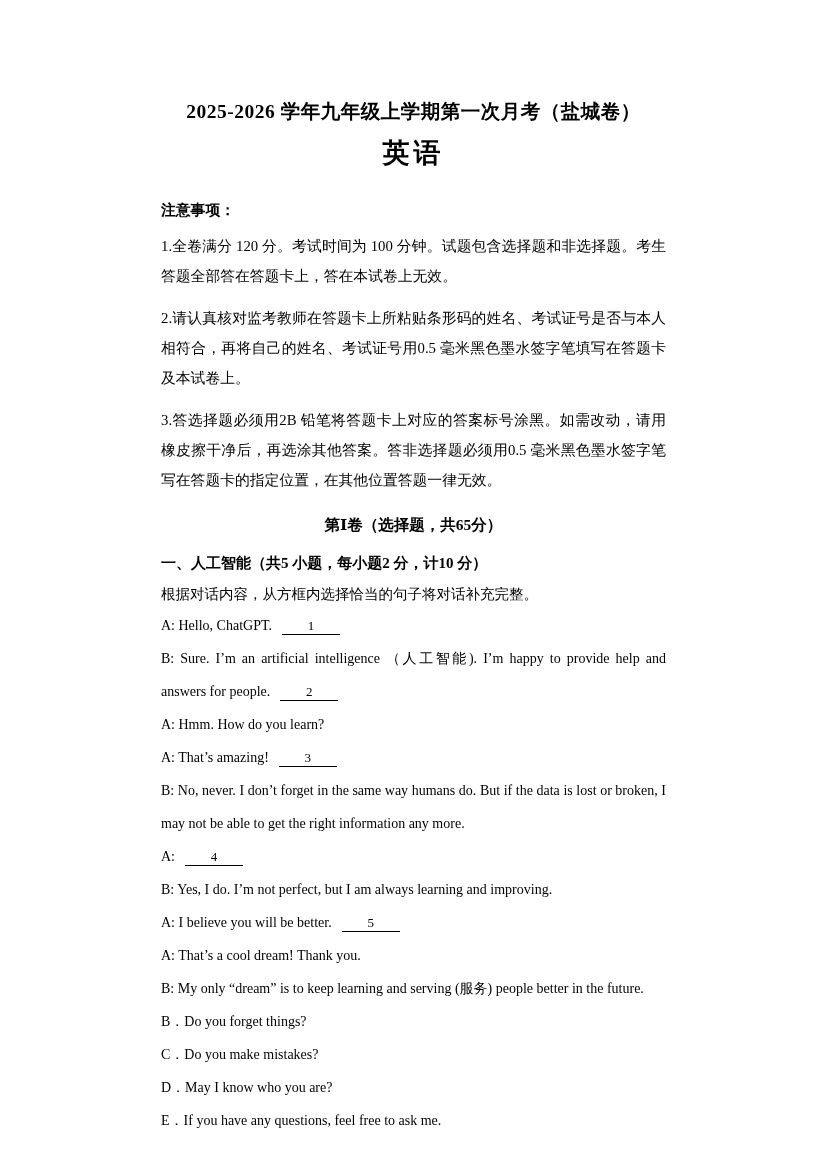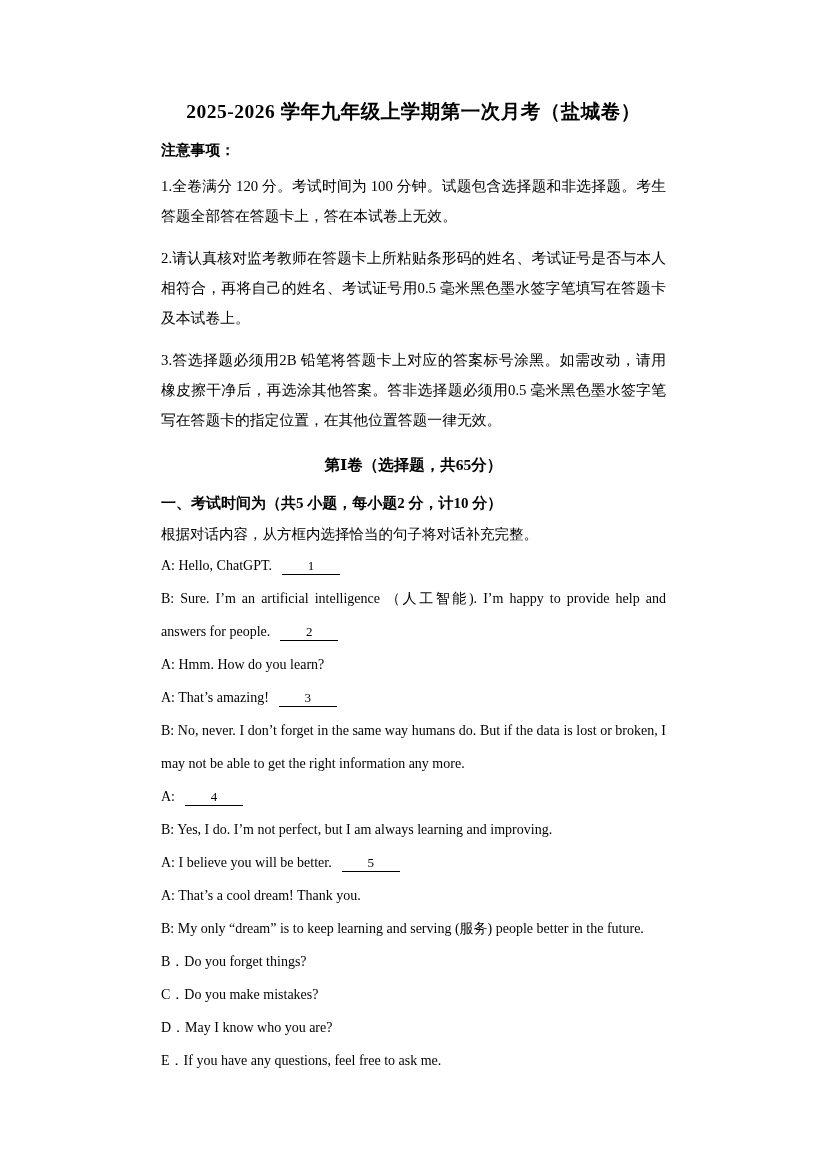--- a/index.html
+++ b/index.html
@@ -24,21 +24,21 @@
   .subject {
     font-size: 27px;
     font-weight: bold;
     text-align: center;
     margin-top: 10px;
     letter-spacing: 4px;
   }
   .notice-heading {
     font-size: 14.8px;
     font-weight: bold;
-    margin-top: 16px;
+    margin-top: 30px;
   }
   .notice {
     font-size: 14.8px;
     line-height: 2.05;
     text-align: justify;
     margin-top: 11px;
   }
   .section-title {
     font-size: 15.5px;
     font-weight: bold;
@@ -78,28 +78,29 @@
     font-size: 14px;
     line-height: 2.36;
   }
 </style>
 </head>
 <body>
 
 <div class="page">
 
   <h1 class="title">2025-2026 学年九年级上学期第一次月考（盐城卷）</h1>
+  <h2 class="subject">英语</h2>
 
   <div class="notice-heading">注意事项：</div>
   <p class="notice">1.全卷满分 120 分。考试时间为 100 分钟。试题包含选择题和非选择题。考生答题全部答在答题卡上，答在本试卷上无效。</p>
   <p class="notice">2.请认真核对监考教师在答题卡上所粘贴条形码的姓名、考试证号是否与本人相符合，再将自己的姓名、考试证号用0.5 毫米黑色墨水签字笔填写在答题卡及本试卷上。</p>
   <p class="notice">3.答选择题必须用2B 铅笔将答题卡上对应的答案标号涂黑。如需改动，请用橡皮擦干净后，再选涂其他答案。答非选择题必须用0.5 毫米黑色墨水签字笔写在答题卡的指定位置，在其他位置答题一律无效。</p>
 
   <div class="section-title">第Ⅰ卷（选择题，共65分）</div>
-  <div class="part-title">一、考试时间为（共5 小题，每小题2 分，计10 分）</div>
+  <div class="part-title">一、人工智能（共5 小题，每小题2 分，计10 分）</div>
   <p class="instruction">根据对话内容，从方框内选择恰当的句子将对话补充完整。</p>
 
   <p class="dline"><span>A: Hello, ChatGPT.</span><span class="blank"><span class="blank-num">1</span></span></p>
 
   <p class="dline"><span>B: Sure. I’m an artificial intelligence （人工智能). I’m happy to provide help and answers for people.</span><span class="blank"><span class="blank-num">2</span></span></p>
 
   <p class="dline"><span>A: Hmm. How do you learn?</span></p>
 
 
   <p class="dline"><span>A: That’s amazing!</span><span class="blank"><span class="blank-num">3</span></span></p>

